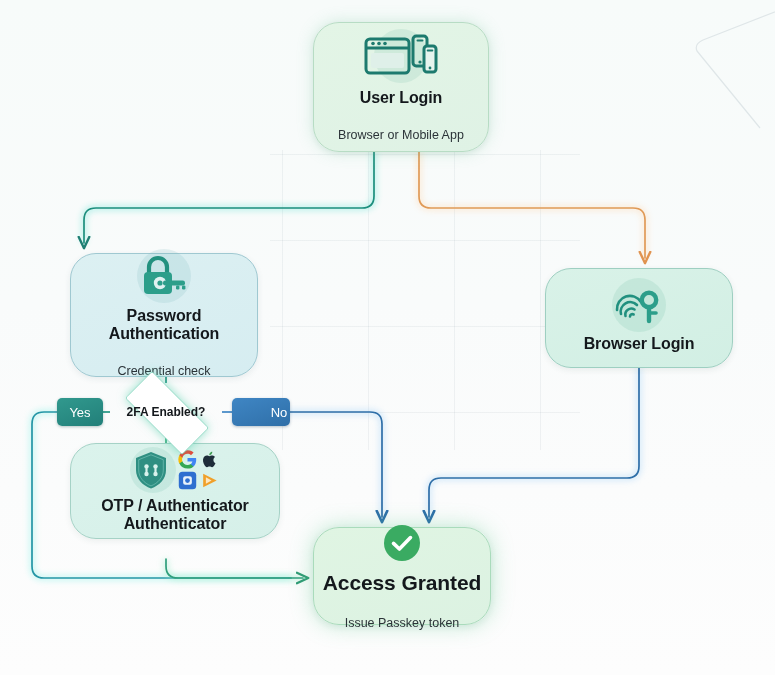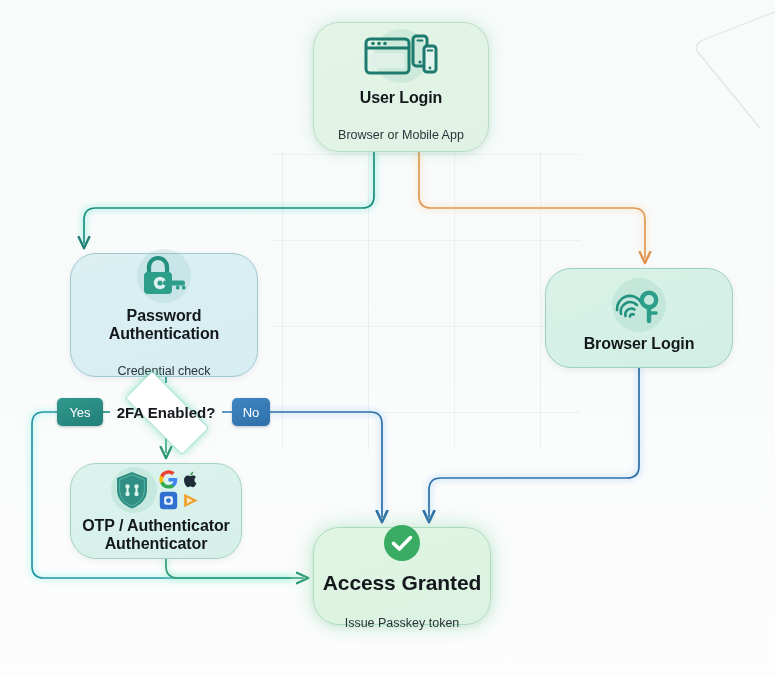--- a/index.html
+++ b/index.html
@@ -85,21 +85,21 @@
     border: 1px solid #9fc8d1;
     box-shadow: 0 2px 6px rgba(40,80,90,0.09);
   }
   #node-passkey {
     left: 545px; top: 268px; width: 188px; height: 100px;
     background: linear-gradient(160deg,#d9f2e8 0%, #d2efe4 100%);
     border: 1px solid #9ecfc1;
     box-shadow: 0 2px 6px rgba(40,80,70,0.09);
   }
   #node-otp {
-    left: 70px; top: 463px; width: 172px; height: 96px;
+    left: 70px; top: 443px; width: 210px; height: 96px;
     background: linear-gradient(160deg,#dbf3ec 0%, #d6f0e9 100%);
     border: 1px solid #a5d2c6;
     box-shadow: 0 2px 6px rgba(40,80,70,0.08);
   }
   #node-access {
     left: 313px; top: 527px; width: 178px; height: 98px;
     background: linear-gradient(160deg,#e0f5e3 0%, #dcf2e2 100%);
     border: 1px solid #a9dbbb;
     box-shadow: 0 0 22px rgba(90,200,140,0.38), 0 2px 6px rgba(40,80,60,0.08);
   }
@@ -115,44 +115,45 @@
   #node-decision .dia-shape {
     position: absolute; left: 0; top: 0; width: 112px; height: 52px;
     background: #ffffff;
     border: 1px solid #7fd3bc;
     transform: rotate(45deg) scale(0.705);
     border-radius: 3px;
     box-shadow: 0 0 14px rgba(70,205,165,0.55);
   }
   #node-decision .dia-label {
     position: relative;
-    font-size: 15px;
+    font-size: 12px;
     font-weight: bold;
     color: #14181c;
     white-space: nowrap;
   }
   .badge {
     position: absolute;
     border-radius: 5px;
     color: #ffffff;
     font-size: 13px;
     font-weight: normal;
     display: flex;
     align-items: center;
     justify-content: center;
   }
   #badge-yes {
     left: 57px; top: 398px; width: 46px; height: 28px;
     background: linear-gradient(160deg,#31998e 0%, #227f79 100%);
     box-shadow: 0 1px 3px rgba(20,70,65,0.30);
   }
   #badge-no {
-    left: 232px; top: 398px; width: 38px; height: 28px;
+    left: 232px; top: 398px; width: 22px; height: 28px;
     background: linear-gradient(160deg,#3f86c4 0%, #2f6fa8 100%);
     box-shadow: 0 1px 3px rgba(20,55,90,0.30);
+    padding-left: 36px;
   }
 
   .logo-grid {
     display: grid;
     grid-template-columns: 20px 20px;
     grid-template-rows: 19px 19px;
     gap: 2px;
     margin-left: 7px;
     align-items: center;
     justify-items: center;

